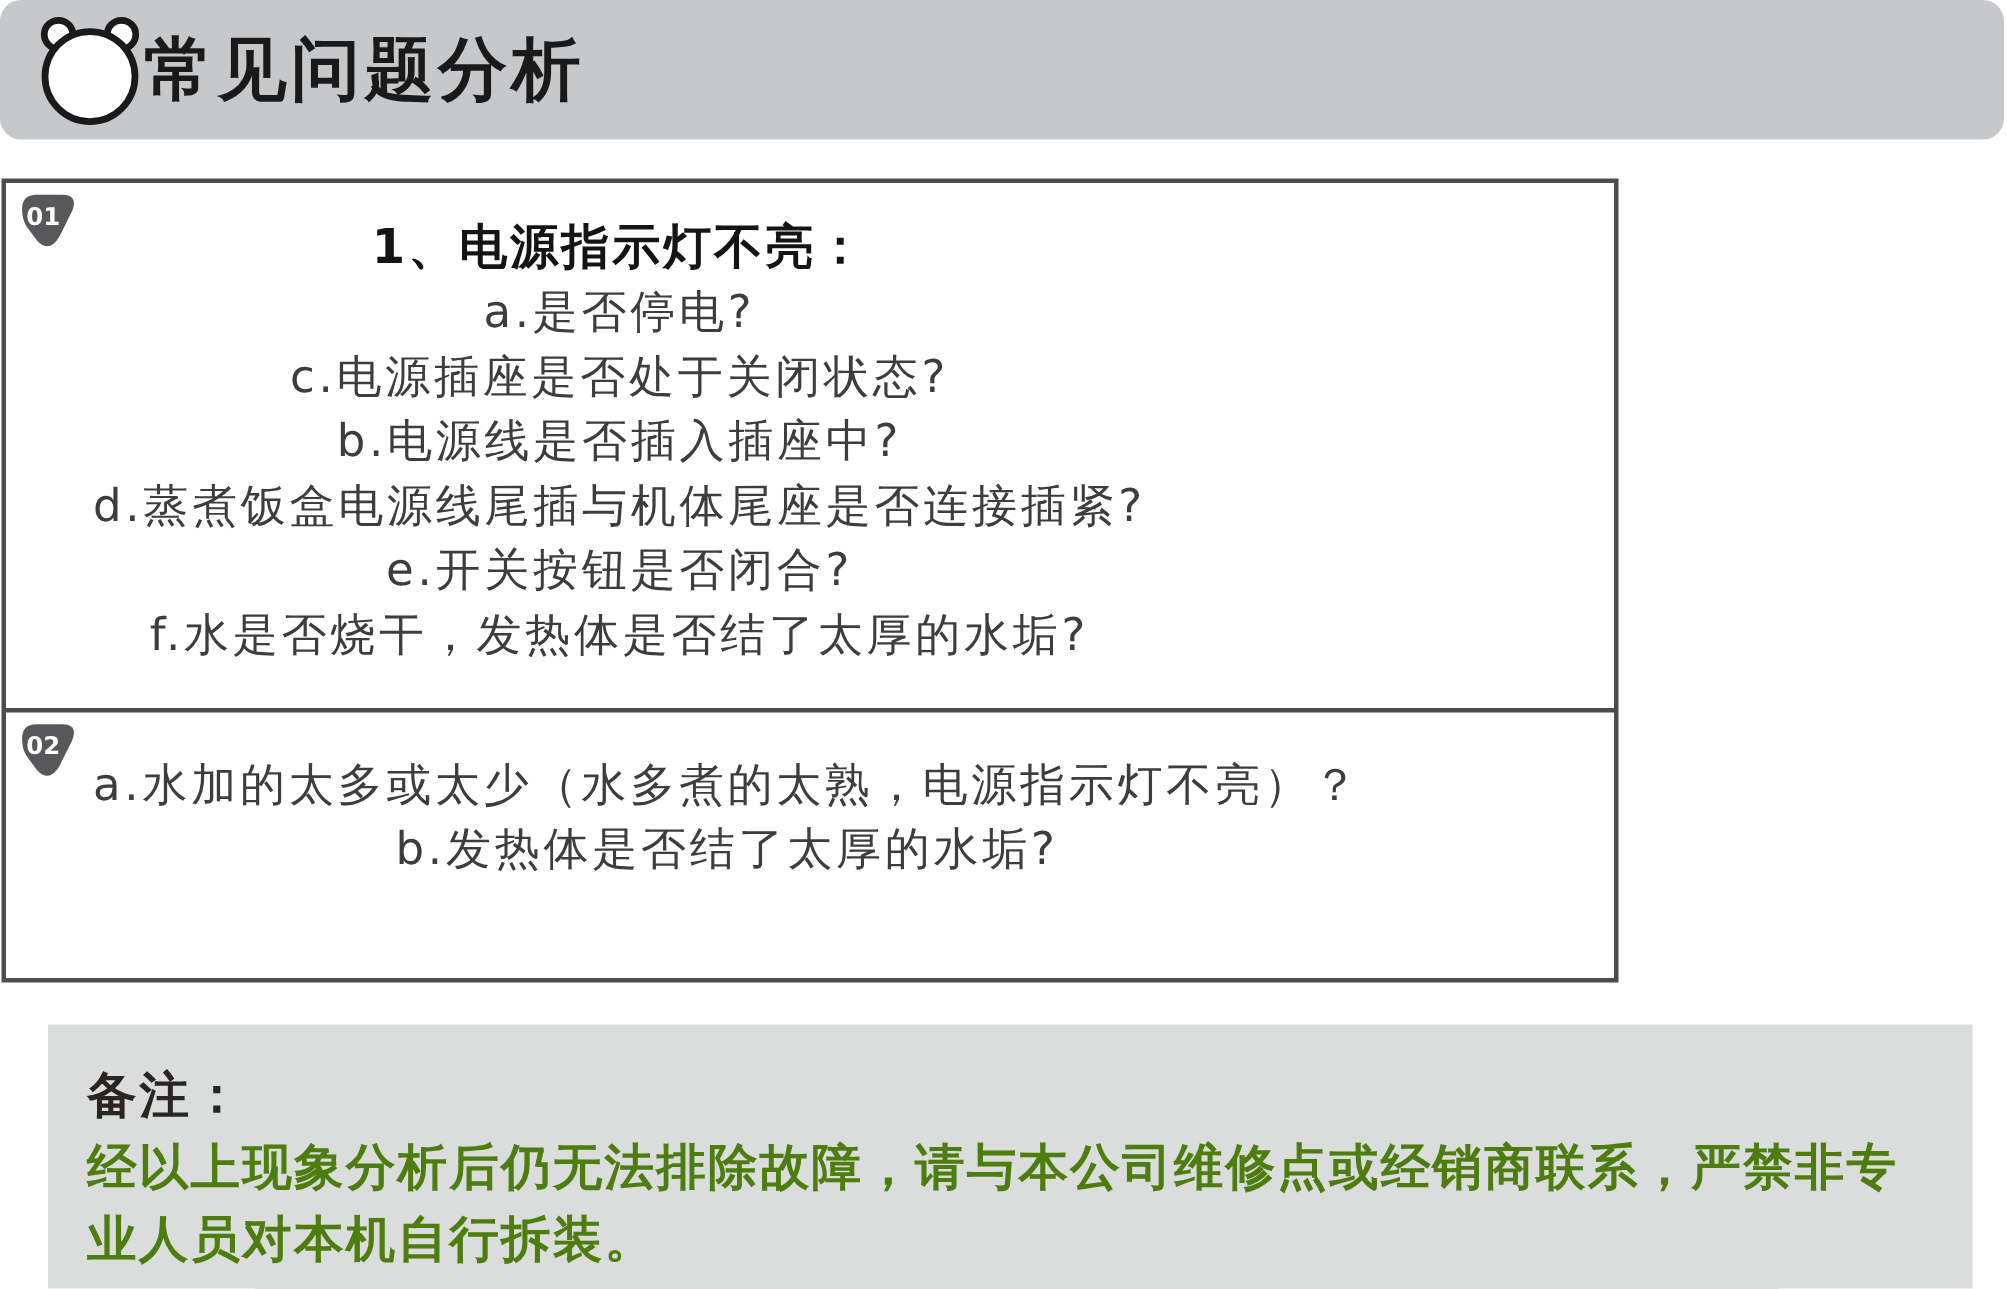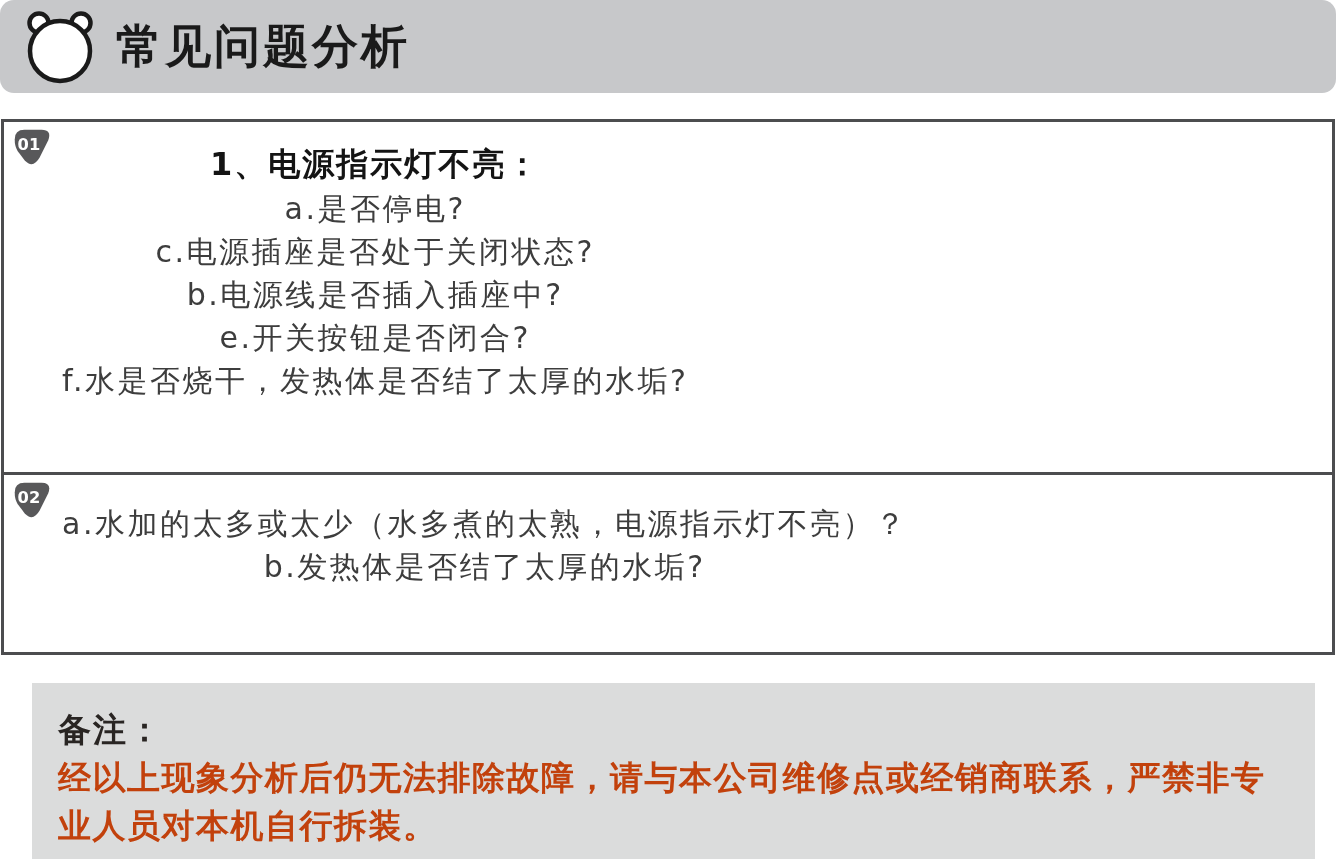--- a/index.html
+++ b/index.html
@@ -8,27 +8,27 @@
     font-family:"DejaVu Sans","Liberation Sans",sans-serif;
     overflow:hidden;
   }
   
   .header{
     position:absolute;left:0;top:0;width:1336px;height:93px;
     background:#c7c8ca;border-radius:14px;
   }
   .bear{position:absolute;left:22px;top:8px;}
   .page-title{
-    position:absolute;left:116px;top:16px;
+    position:absolute;left:96px;top:16px;
     font-size:46px;font-weight:bold;color:#1a1a1a;letter-spacing:3px;
     white-space:nowrap;
   }
   
   .faq-box{
-    position:absolute;left:1px;top:119px;width:1334px;height:536px;
+    position:absolute;left:1px;top:119px;width:1078px;height:536px;
     border:3px solid #4c4d4f;background:#ffffff;box-sizing:border-box;
   }
   .divider{
     position:absolute;left:0;right:0;top:350px;height:0;
     border-top:3px solid #4c4d4f;
   }
   .badge{position:absolute;width:46px;height:46px;}
   .badge.b1{left:4px;top:3px;}
   .badge.b2{left:4px;top:356px;}
   .badge text{
@@ -50,21 +50,21 @@
   
   .note{
     position:absolute;left:32px;top:683px;width:1283px;height:189px;
     background:#dbdcdc;box-sizing:border-box;padding:23px 30px 0 26px;
   }
   .note-label{
     font-size:33px;font-weight:bold;color:#292523;letter-spacing:2px;
     line-height:48px;
   }
   .note-text{
-    font-size:33px;font-weight:bold;color:#c2410c;letter-spacing:1.5px;
+    font-size:33px;font-weight:bold;color:#4d7c0f;letter-spacing:1.5px;
     line-height:48px;max-width:1220px;
   }
 </style>
 </head>
 <body>
 
 <div class="header">
   <svg class="bear" width="76" height="78" viewBox="0 0 76 78" aria-hidden="true">
     <circle cx="17" cy="15" r="9.5" fill="#ffffff" stroke="#1a1a1a" stroke-width="4.5"></circle>
     <circle cx="59" cy="15" r="9.5" fill="#ffffff" stroke="#1a1a1a" stroke-width="4.5"></circle>
@@ -78,20 +78,21 @@
   <svg class="badge b1" viewBox="0 0 48 46">
     <path d="M7,14 Q7,4 17,4 L35,4 Q46,4 42,15 L33,33 Q26,45 17.5,36 L10,26 Q7,21 7,14 Z" fill="#58585a"></path>
     <text x="10" y="25">01</text>
   </svg>
   <div class="section sec1">
     <div class="sec-heading">1、电源指示灯不亮：</div>
     <div class="items">
       <div class="item">a.是否停电?</div>
       <div class="item">c.电源插座是否处于关闭状态?</div>
       <div class="item">b.电源线是否插入插座中?</div>
+      <div class="item">d.蒸煮饭盒电源线尾插与机体尾座是否连接插紧?</div>
       <div class="item">e.开关按钮是否闭合?</div>
       <div class="item">f.水是否烧干，发热体是否结了太厚的水垢?</div>
     </div>
   </div>
 
   <div class="divider"></div>
 
   <svg class="badge b2" viewBox="0 0 48 46">
     <path d="M7,14 Q7,4 17,4 L35,4 Q46,4 42,15 L33,33 Q26,45 17.5,36 L10,26 Q7,21 7,14 Z" fill="#58585a"></path>
     <text x="10" y="25">02</text>

